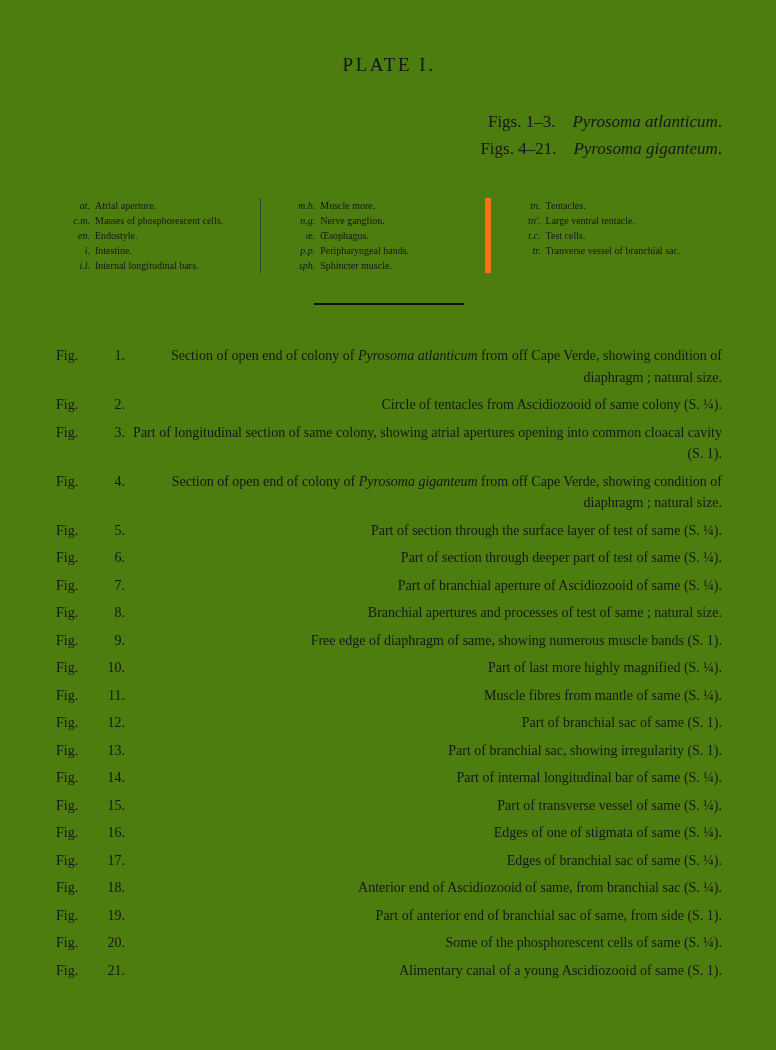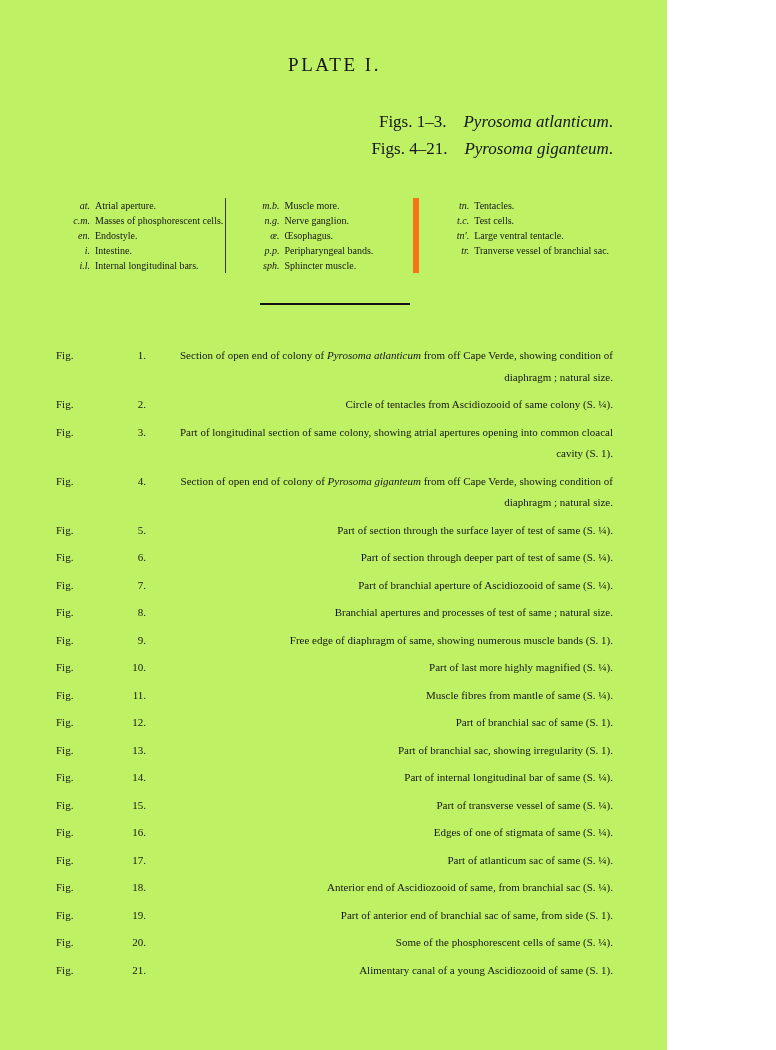--- a/index.html
+++ b/index.html
@@ -1,21 +1,21 @@
 <!DOCTYPE html>
 <html><head>
 <meta charset="utf-8">
 <style>
   html, body { margin: 0; padding: 0; background: #ffffff; }
   .page {
-    width: 667px;
+    width: 776px;
     height: 1050px;
     box-sizing: border-box;
     padding: 50px 54px 0 56px;
-    background: #bef264;
+    background: #4d7c0f;
     font-family: "Liberation Serif", "DejaVu Serif", serif;
     color: #161616;
     overflow: hidden;
   }
   .plate-title {
     text-align: center;
     font-size: 19px;
     font-weight: normal;
     letter-spacing: 2.5px;
     margin: 4px 0 0 0;
@@ -45,22 +45,22 @@
   .key-desc { flex: 1; }
   .rule {
     width: 150px;
     margin: 30px auto 0 auto;
     border-top: 2px solid #111;
   }
   .figures { margin-top: 40px; }
   .fig-row {
     display: grid;
     grid-template-columns: 40px 26px 1fr;
-    column-gap: 24px;
-    font-size: 11px;
+    column-gap: 3px;
+    font-size: 14px;
     line-height: 21.5px;
     margin-bottom: 6px;
   }
   .fig-num { text-align: right; }
   .fig-cap { padding-left: 64px; text-indent: -64px; text-align: right; }
 </style>
 </head>
 <body>
 
 <div class="page">
@@ -120,28 +120,28 @@
           <span class="key-abbr">sph.</span>
           <span class="key-desc">Sphincter muscle.</span>
         </div>
     </div>
     <div class="key-col key-col-3">
       <div class="key-item">
           <span class="key-abbr">tn.</span>
           <span class="key-desc">Tentacles.</span>
         </div>
         <div class="key-item">
+          <span class="key-abbr">tn'.</span>
+          <span class="key-desc">Large ventral tentacle.</span>
+        </div>
+        <div class="key-item">
           <span class="key-abbr">t.c.</span>
           <span class="key-desc">Test cells.</span>
         </div>
         <div class="key-item">
-          <span class="key-abbr">tn'.</span>
-          <span class="key-desc">Large ventral tentacle.</span>
-        </div>
-        <div class="key-item">
           <span class="key-abbr">tr.</span>
           <span class="key-desc">Tranverse vessel of branchial sac.</span>
         </div>
     </div>
   </div>
 
   <div class="rule"></div>
 
   <div class="figures">
     <div class="fig-row">
@@ -220,21 +220,21 @@
         <span class="fig-cap"><span>Part of transverse vessel of same (S. ¼).</span></span>
       </div>
       <div class="fig-row">
         <span class="fig-label">Fig.</span>
         <span class="fig-num">16.</span>
         <span class="fig-cap"><span>Edges of one of stigmata of same (S. ¼).</span></span>
       </div>
       <div class="fig-row">
         <span class="fig-label">Fig.</span>
         <span class="fig-num">17.</span>
-        <span class="fig-cap"><span>Part of atlanticum sac of same (S. ¼).</span></span>
+        <span class="fig-cap"><span>Edges of branchial sac of same (S. ¼).</span></span>
       </div>
       <div class="fig-row">
         <span class="fig-label">Fig.</span>
         <span class="fig-num">18.</span>
         <span class="fig-cap"><span>Anterior end of Ascidiozooid of same, from branchial sac (S. ¼).</span></span>
       </div>
       <div class="fig-row">
         <span class="fig-label">Fig.</span>
         <span class="fig-num">19.</span>
         <span class="fig-cap"><span>Part of anterior end of branchial sac of same, from side (S. 1).</span></span>

